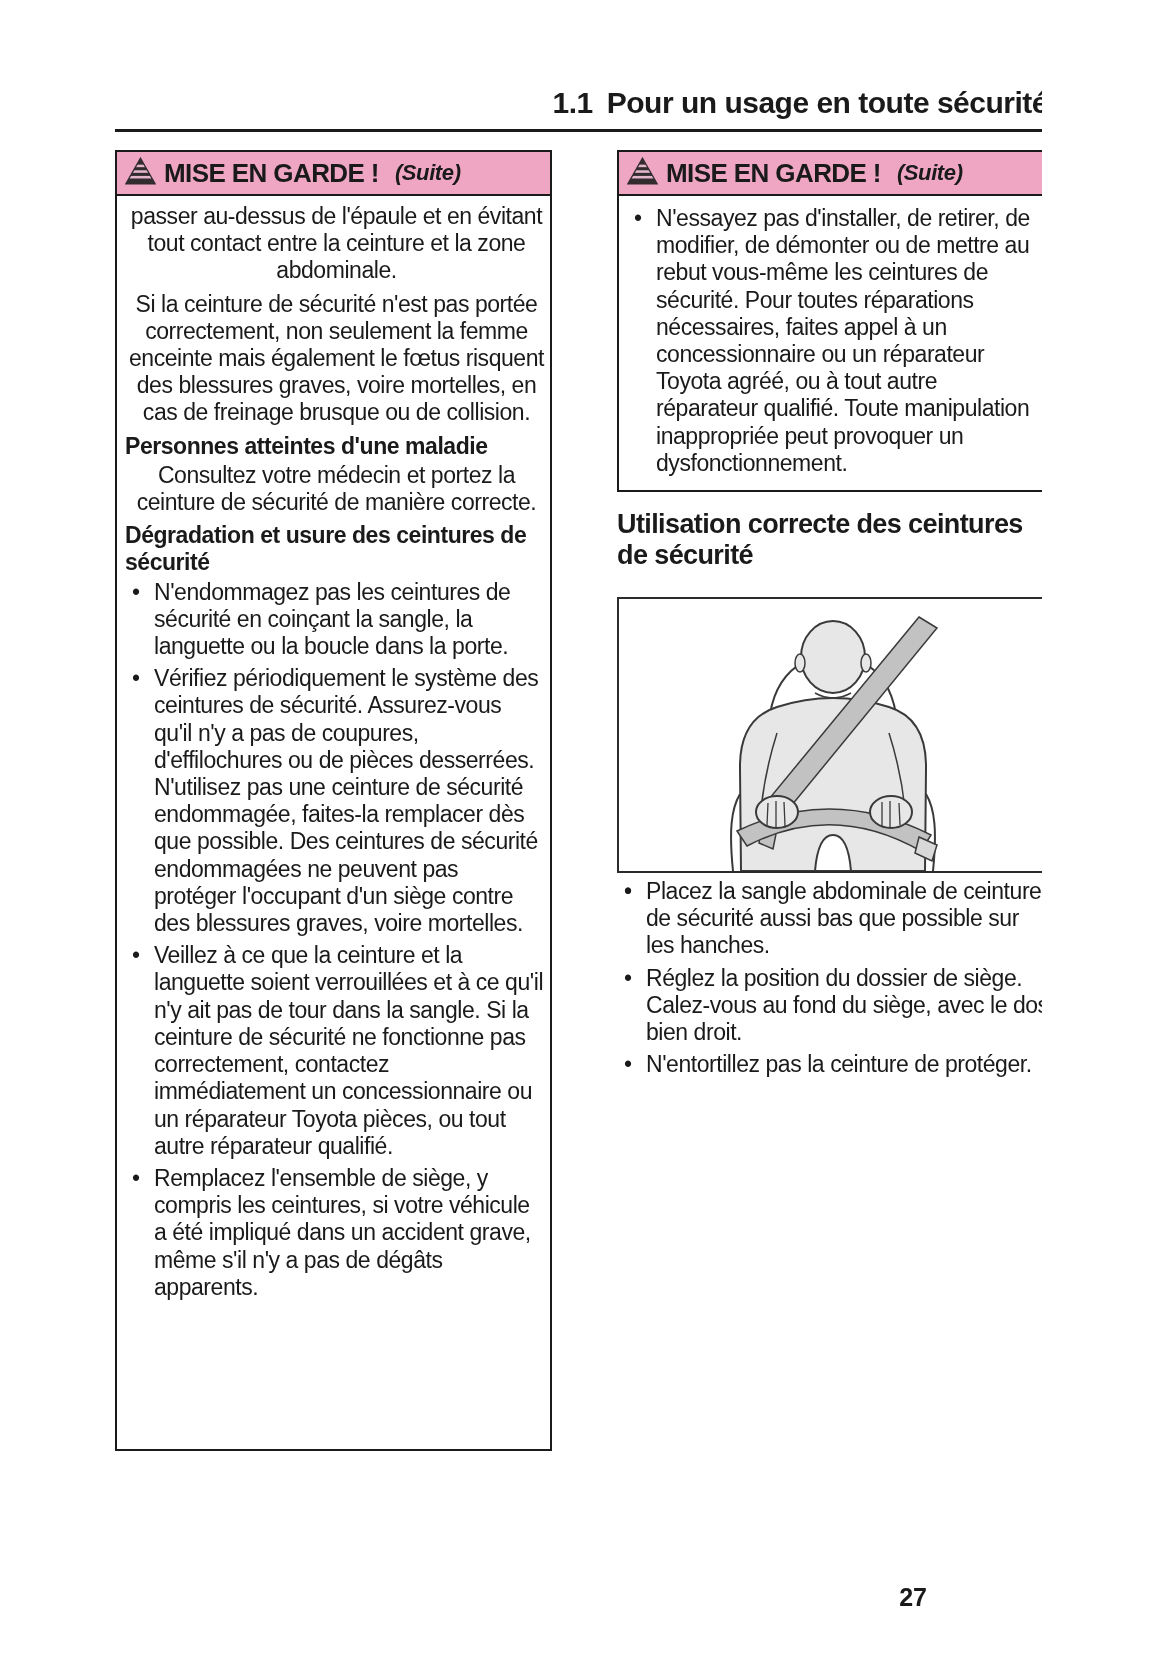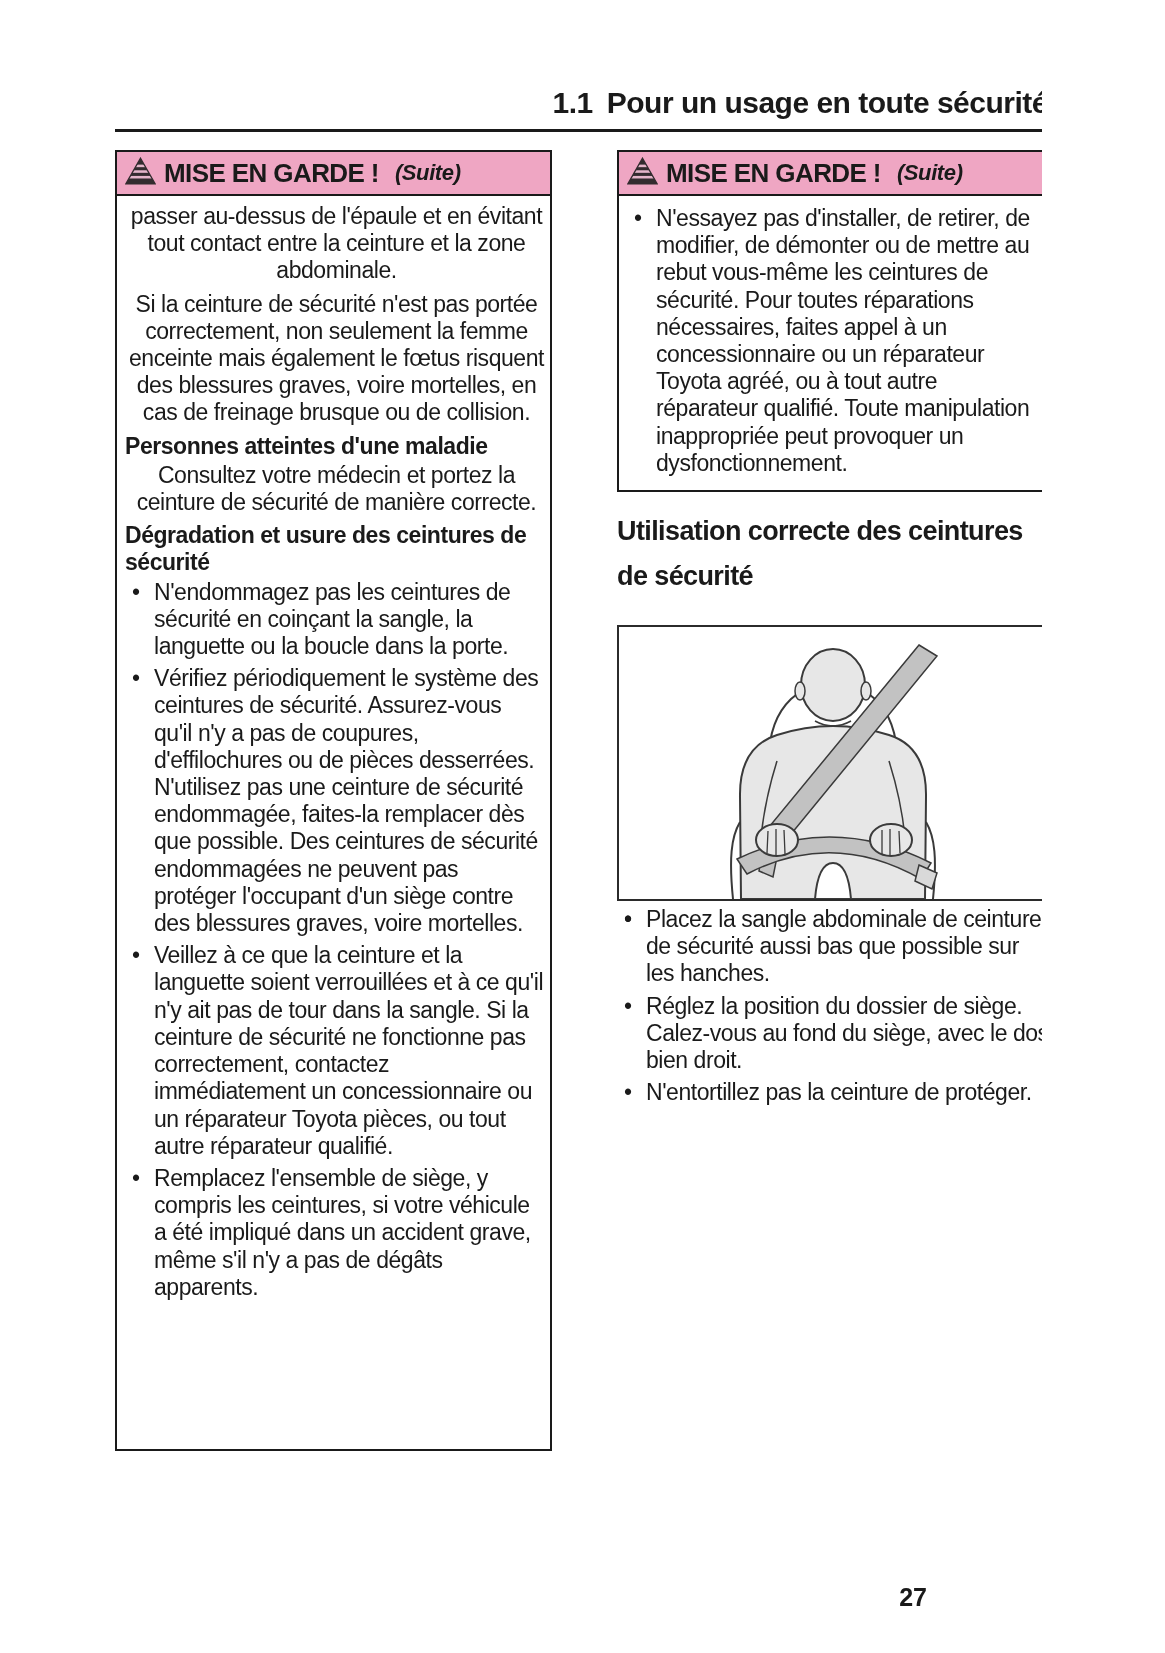--- a/index.html
+++ b/index.html
@@ -23,21 +23,21 @@
   
   .bodytext{font-size:23px;line-height:27.2px;letter-spacing:-0.45px;}
   .bodytext p{margin:0 0 6px 4px;text-align:center;}
   .subhead{font-weight:bold;font-size:23px;line-height:27.2px;letter-spacing:-0.45px;margin:4px 0 2px 0;}
   ul.bullets{list-style:none;margin:2px 0 0 0;padding:0;}
   ul.bullets li{position:relative;padding-left:29px;margin:0 0 5px 0;}
   ul.bullets li .dot{position:absolute;left:7px;top:0;}
   
   .right-col{position:absolute;left:617px;top:150px;width:432px;}
   .warnbox-right{width:432px;min-height:333px;}
-  .section-heading{font-weight:bold;font-size:27px;line-height:45px;letter-spacing:-0.6px;margin:17px 0 0 0;}
+  .section-heading{font-weight:bold;font-size:27px;line-height:31px;letter-spacing:-0.6px;margin:17px 0 0 0;}
   .figure-box{margin-top:26px;width:432px;height:276px;border:2px solid #2b2b2b;box-sizing:border-box;background:#fff;}
   .right-bullets{margin-top:22px;}
   .right-bullets li{padding-left:30px;margin-bottom:11px;}
   .right-bullets li .dot{left:6px;}
   
   .sidebar{position:absolute;left:1067px;top:0;width:98px;height:1653px;background:#f2bed3;}
   .chapter-tab{position:absolute;left:0;top:368px;width:98px;height:116px;background:#ec93b7;
     display:flex;align-items:center;justify-content:center;box-sizing:border-box;padding-right:34px;}
   .chapter-num{font-size:37px;color:#1f1f1f;}
   .chapter-label{position:absolute;left:9px;top:505px;writing-mode:vertical-rl;

